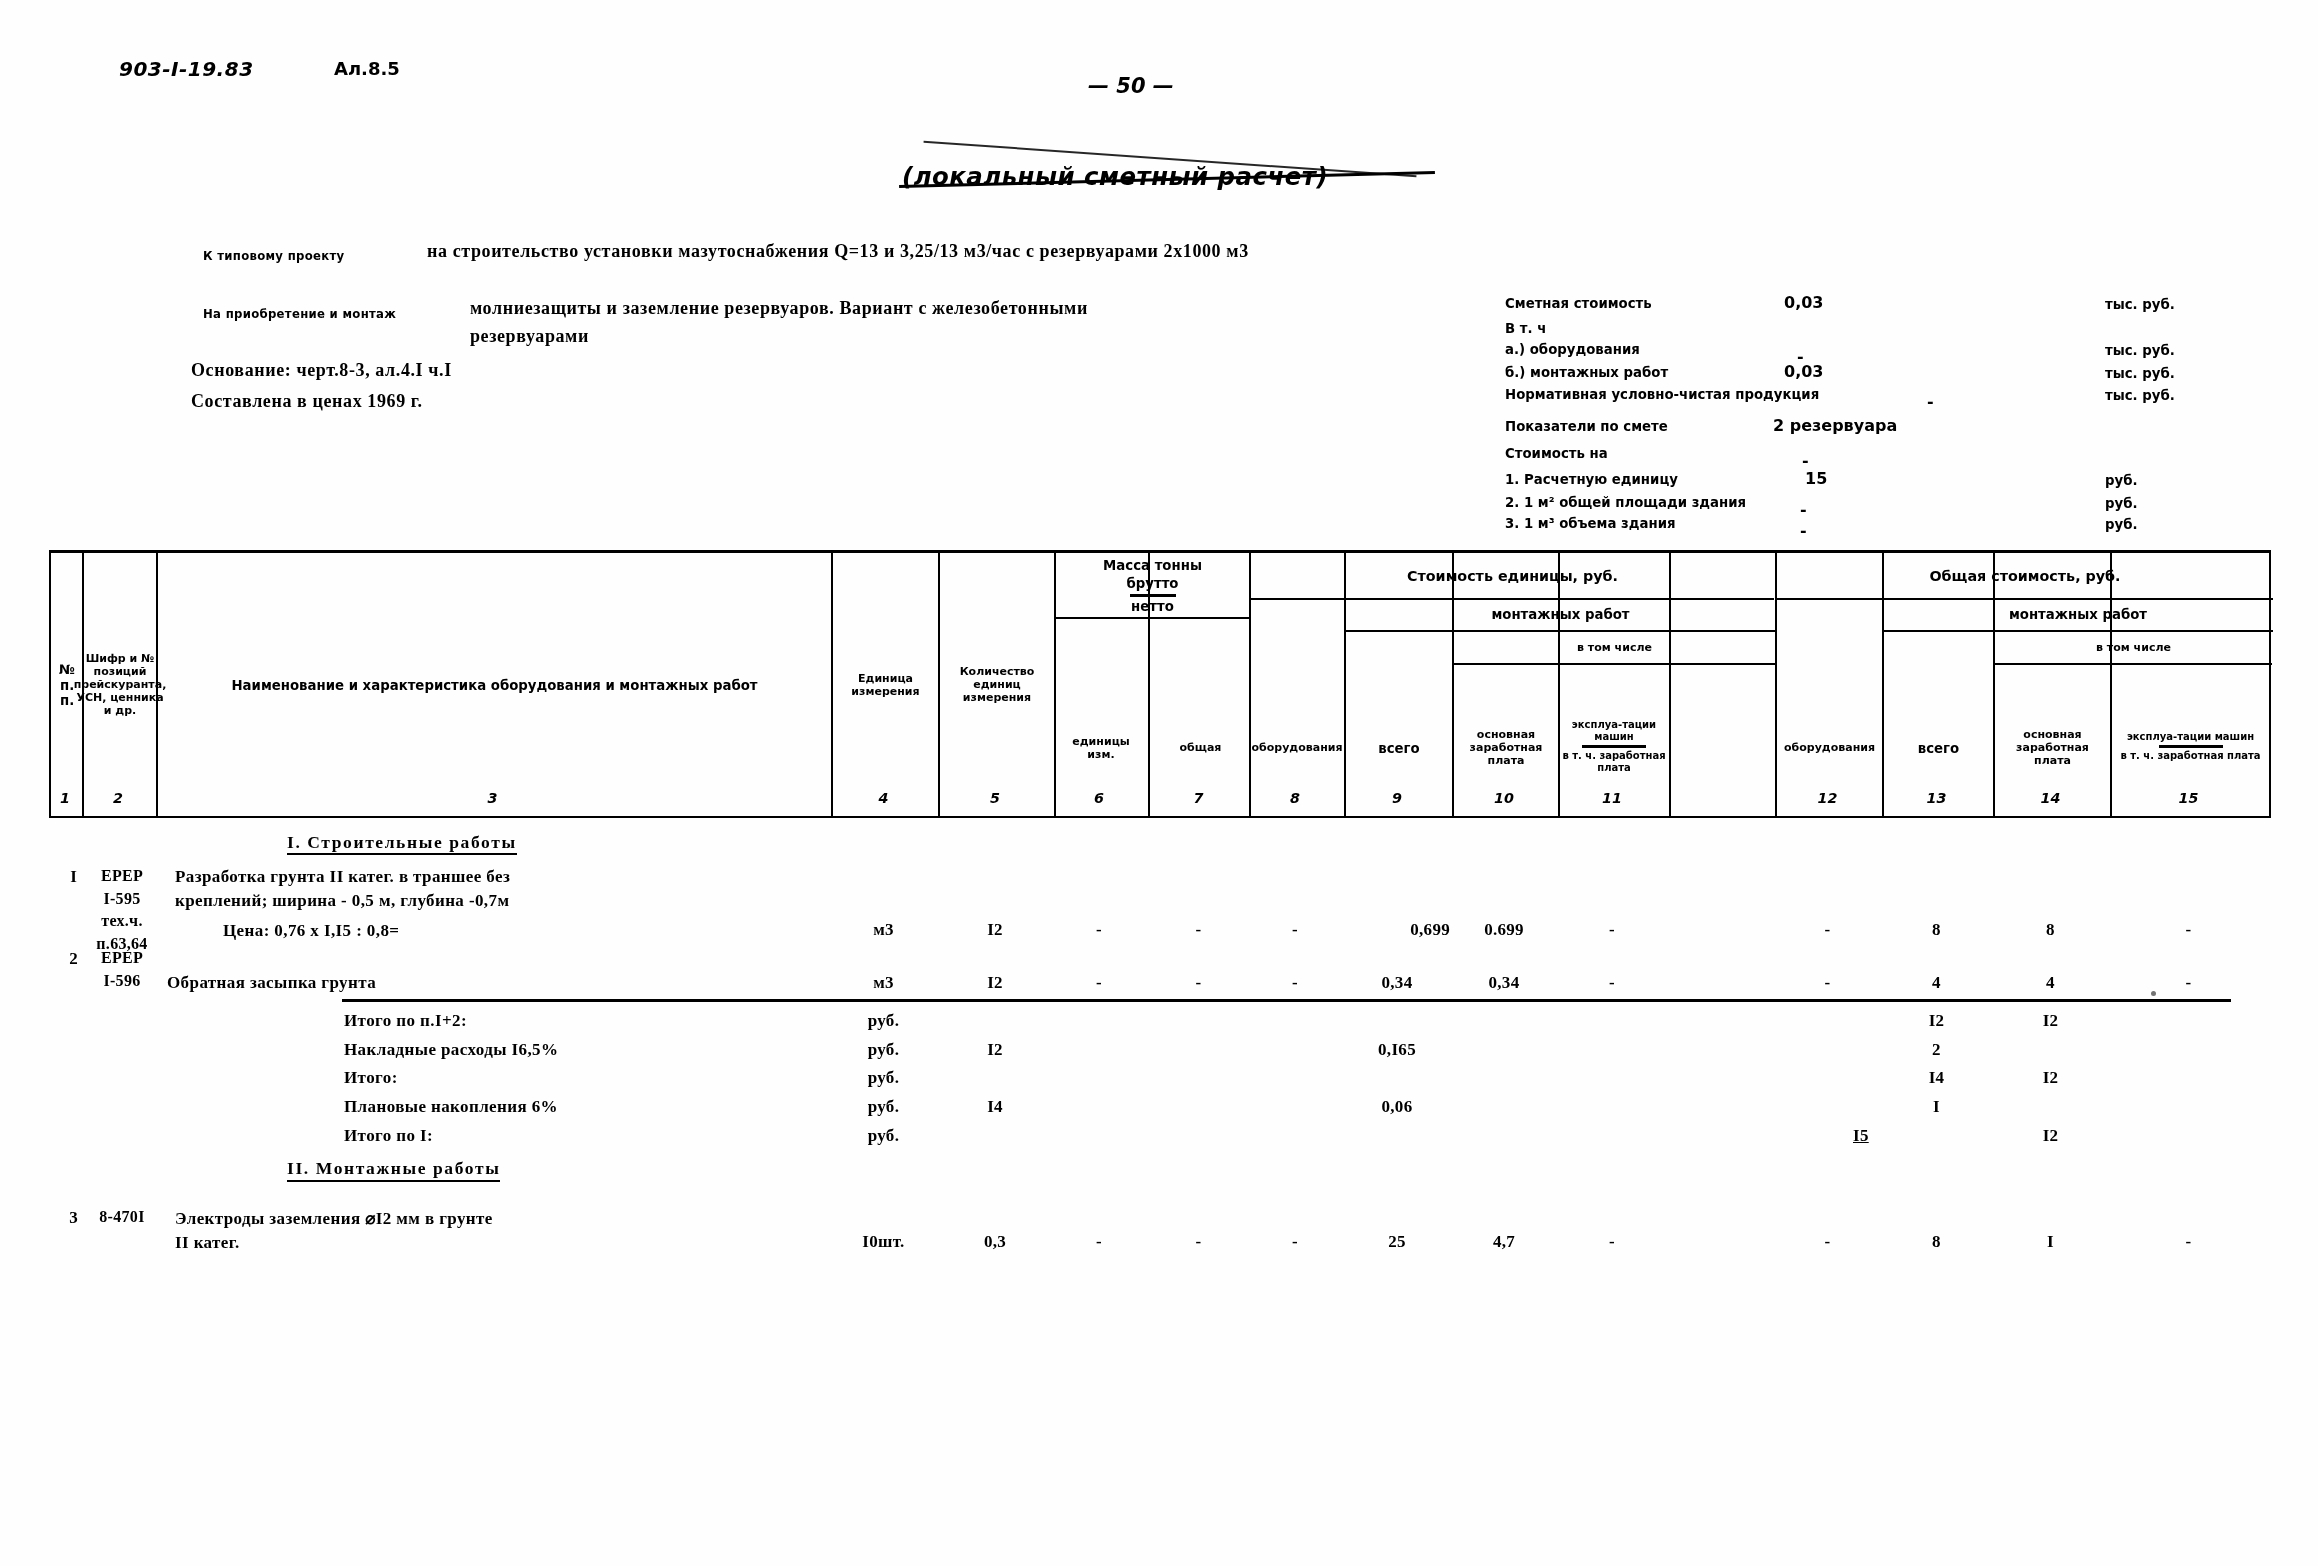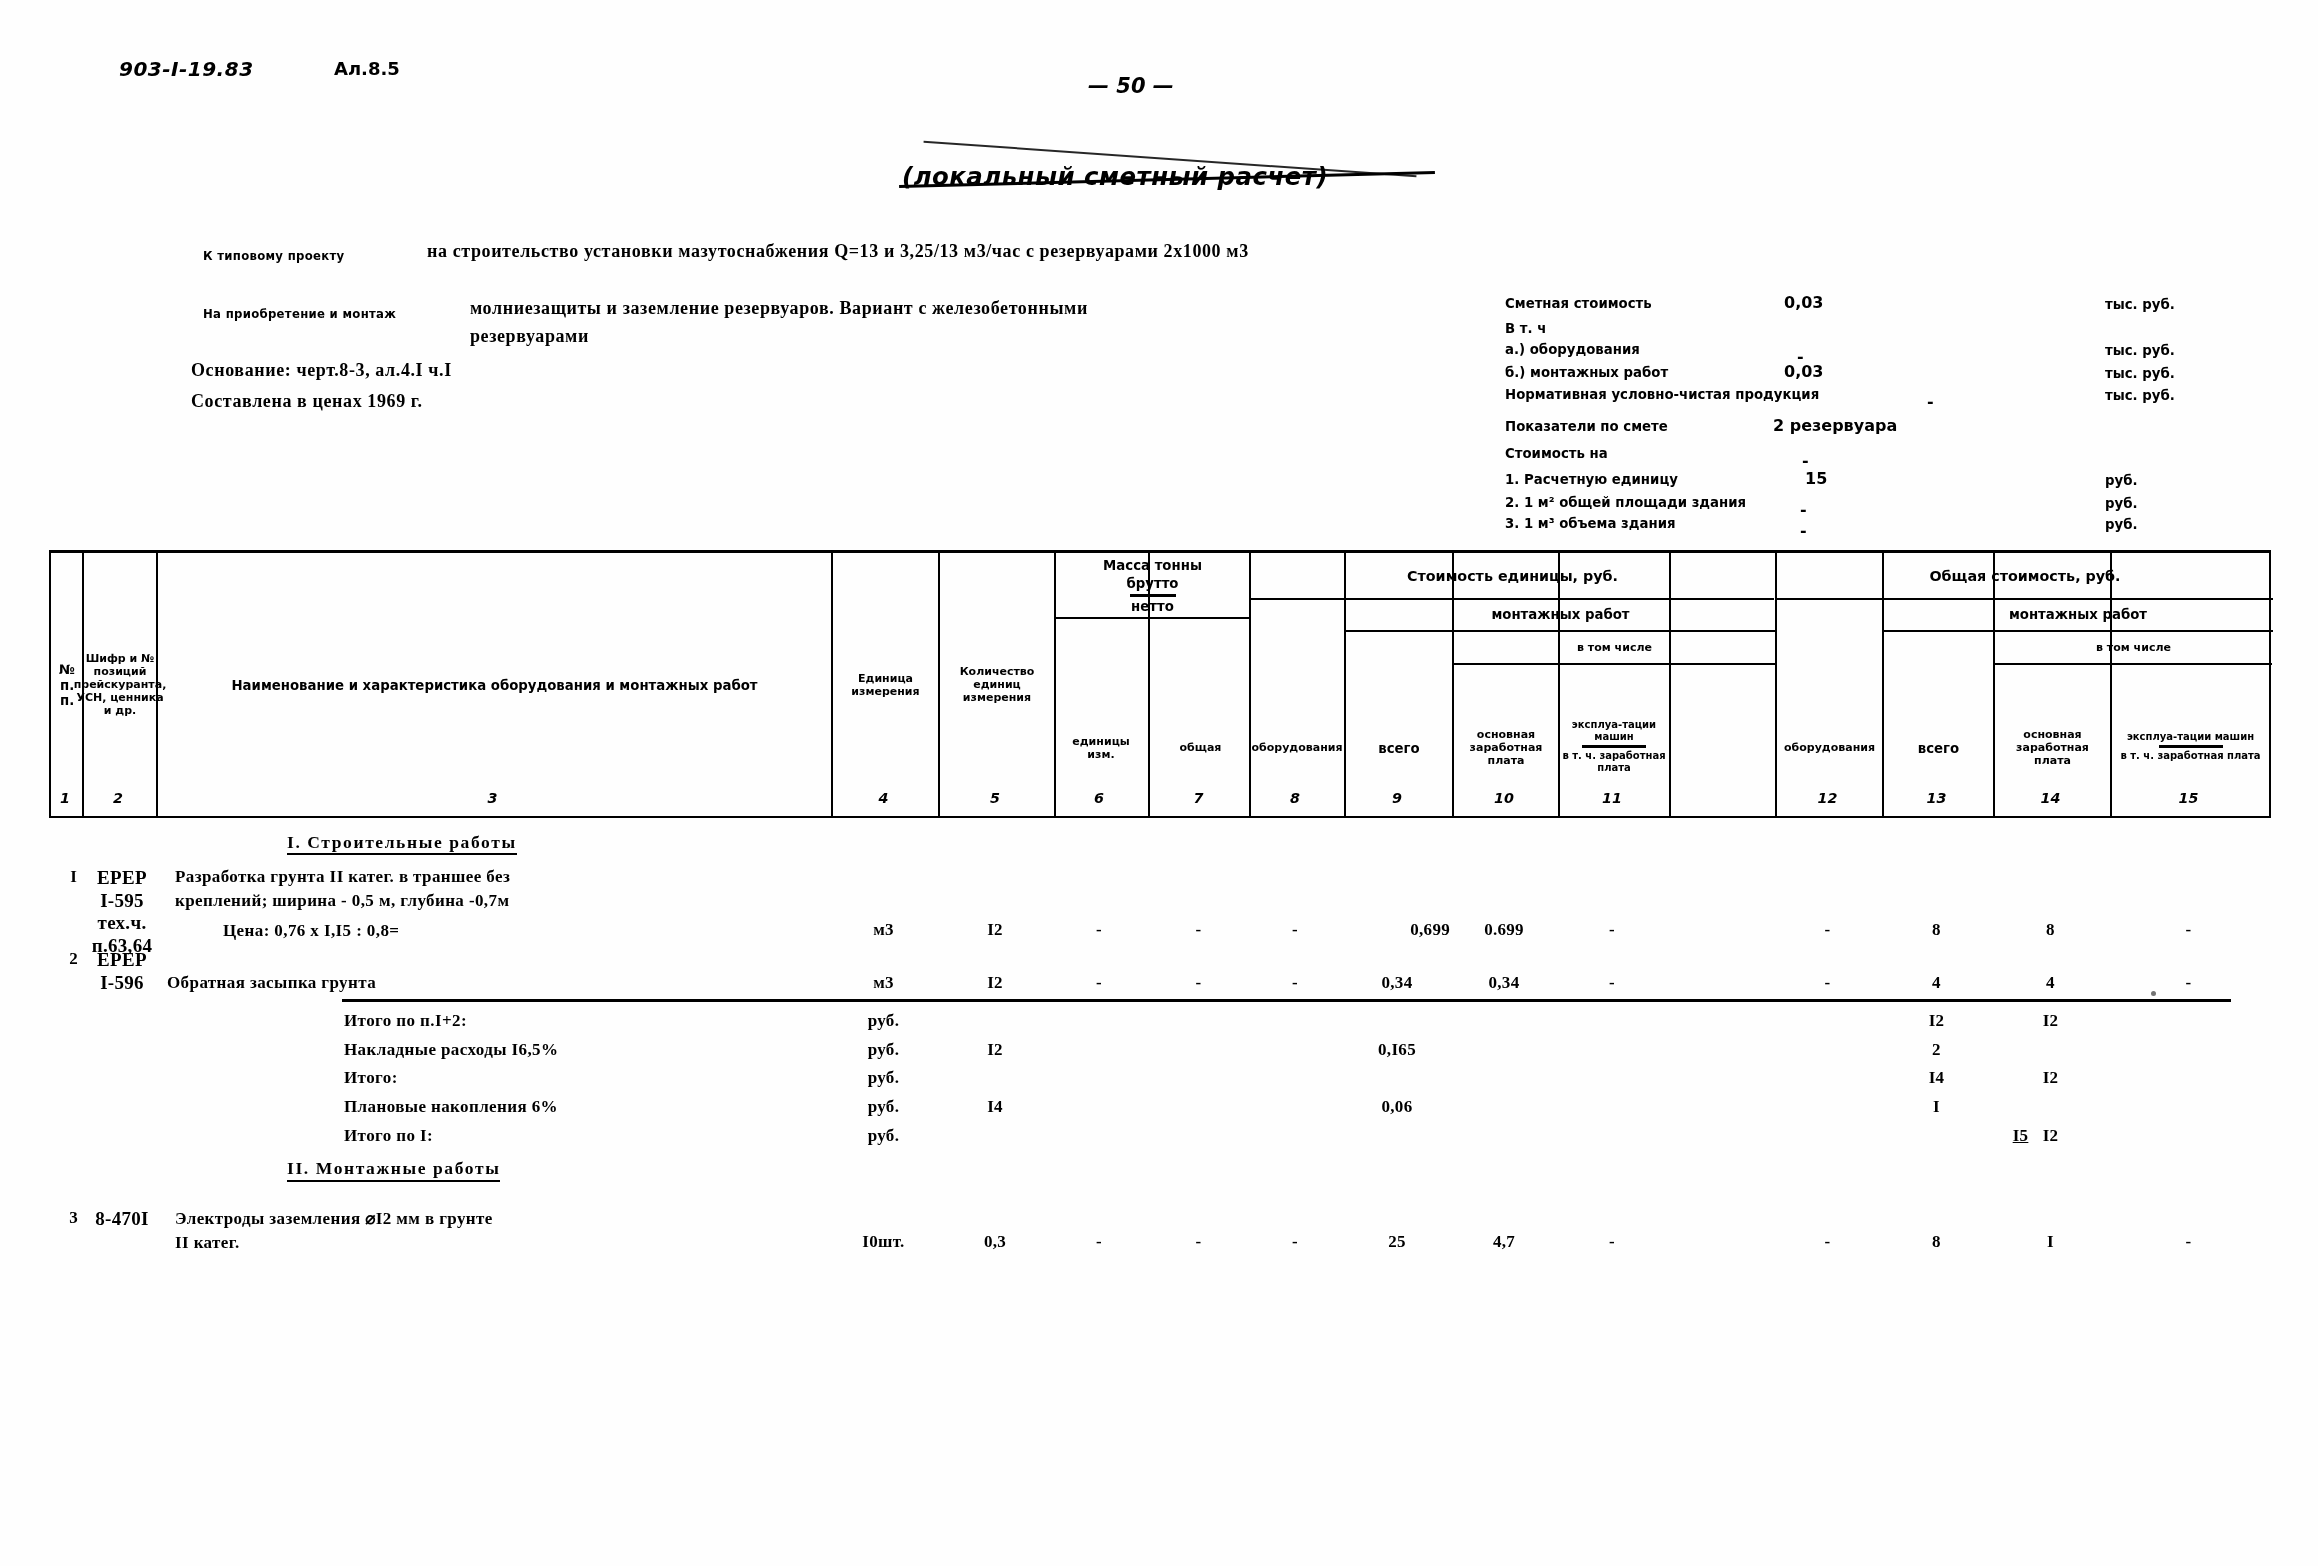--- a/index.html
+++ b/index.html
@@ -236,21 +236,21 @@
     font-family: "Liberation Serif", serif;
     font-weight: bold;
     font-size: 17px;
     letter-spacing: 0.4px;
     white-space: nowrap;
   }
   .code {
     position: absolute;
     font-family: "Liberation Serif", serif;
     font-weight: bold;
-    font-size: 19px;
+    font-size: 16px;
     letter-spacing: 0.3px;
     white-space: nowrap;
   }
   .rownum {
     position: absolute;
     font-family: "Liberation Serif", serif;
     font-weight: bold;
     font-size: 17px;
   }
   .rule {
@@ -519,21 +519,21 @@
       <div class="cellv" style="left: 782px; top: 248px; width: 105px; text-align: center;">руб.</div>
       <div class="cellv" style="left: 1833px; top: 248px; width: 109px; text-align: center;">I4</div>
       <div class="cellv" style="left: 1944px; top: 248px; width: 115px; text-align: center;">I2</div>
       <div class="desc" style="left: 295px; top: 277px;">Плановые накопления 6%</div>
       <div class="cellv" style="left: 782px; top: 277px; width: 105px; text-align: center;">руб.</div>
       <div class="cellv" style="left: 889px; top: 277px; width: 114px; text-align: center;">I4</div>
       <div class="cellv" style="left: 1295px; top: 277px; width: 106px; text-align: center;">0,06</div>
       <div class="cellv" style="left: 1833px; top: 277px; width: 109px; text-align: center;">I</div>
       <div class="desc" style="left: 295px; top: 306px;">Итого по I:</div>
       <div class="cellv" style="left: 782px; top: 306px; width: 105px; text-align: center;">руб.</div>
-      <div class="cellv" style="left: 1917px; top: 306px; width: 109px; text-align: center; text-decoration: underline;">I5</div>
+      <div class="cellv" style="left: 1804px; top: 306px; width: 109px; text-align: left; text-decoration: underline;">I5</div>
       <div class="cellv" style="left: 1944px; top: 306px; width: 115px; text-align: center;">I2</div>
       <div class="section-head" style="left: 238px; top: 338px;"><span class="u">II. Монтажные работы</span></div>
       <div class="rownum" style="left: 9.6px; top: 388px; width: 30px; text-align: center;">3</div>
       <div class="code" style="left: 37px; top: 388px; width: 72px; text-align: center;">8-470I</div>
       <div class="desc" style="left: 126px; top: 388px;">Электроды заземления ⌀I2 мм в грунте</div>
       <div class="desc" style="left: 126px; top: 413px;">II катег.</div>
       <div class="cellv" style="left: 782px; top: 412px; width: 105px; text-align: center;">I0шт.</div>
       <div class="cellv" style="left: 889px; top: 412px; width: 114px; text-align: center;">0,3</div>
       <div class="cellv" style="left: 1005px; top: 412px; width: 90px; text-align: center;">-</div>
       <div class="cellv" style="left: 1100px; top: 412px; width: 99px; text-align: center;">-</div>

